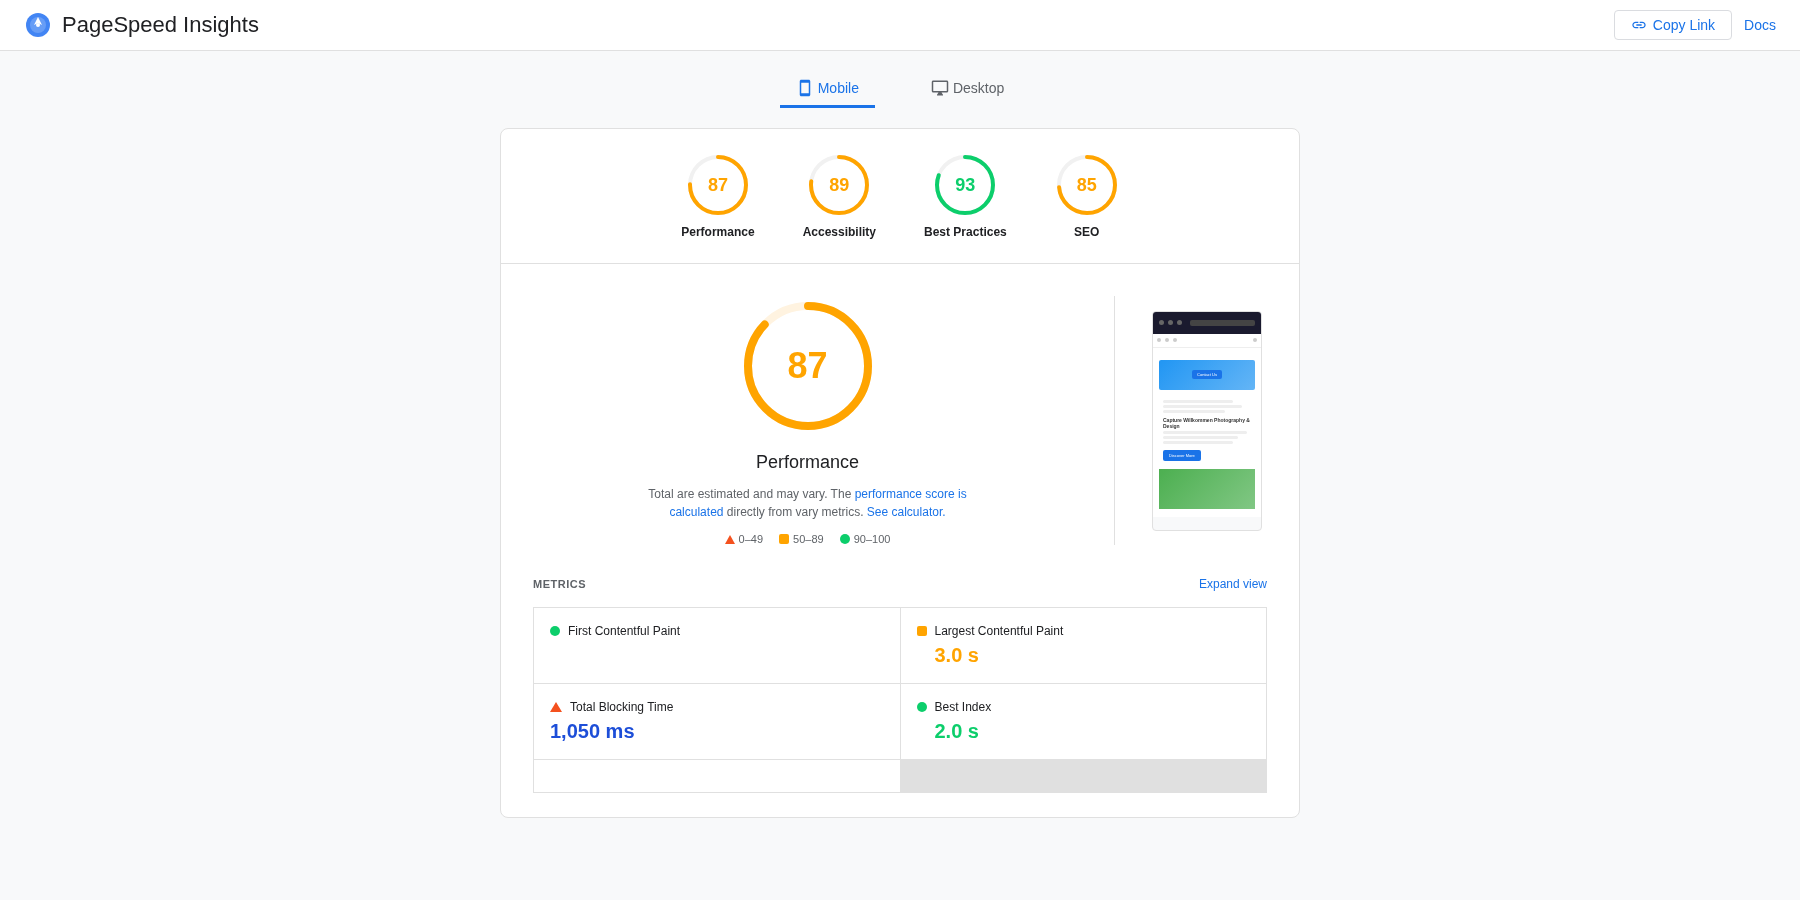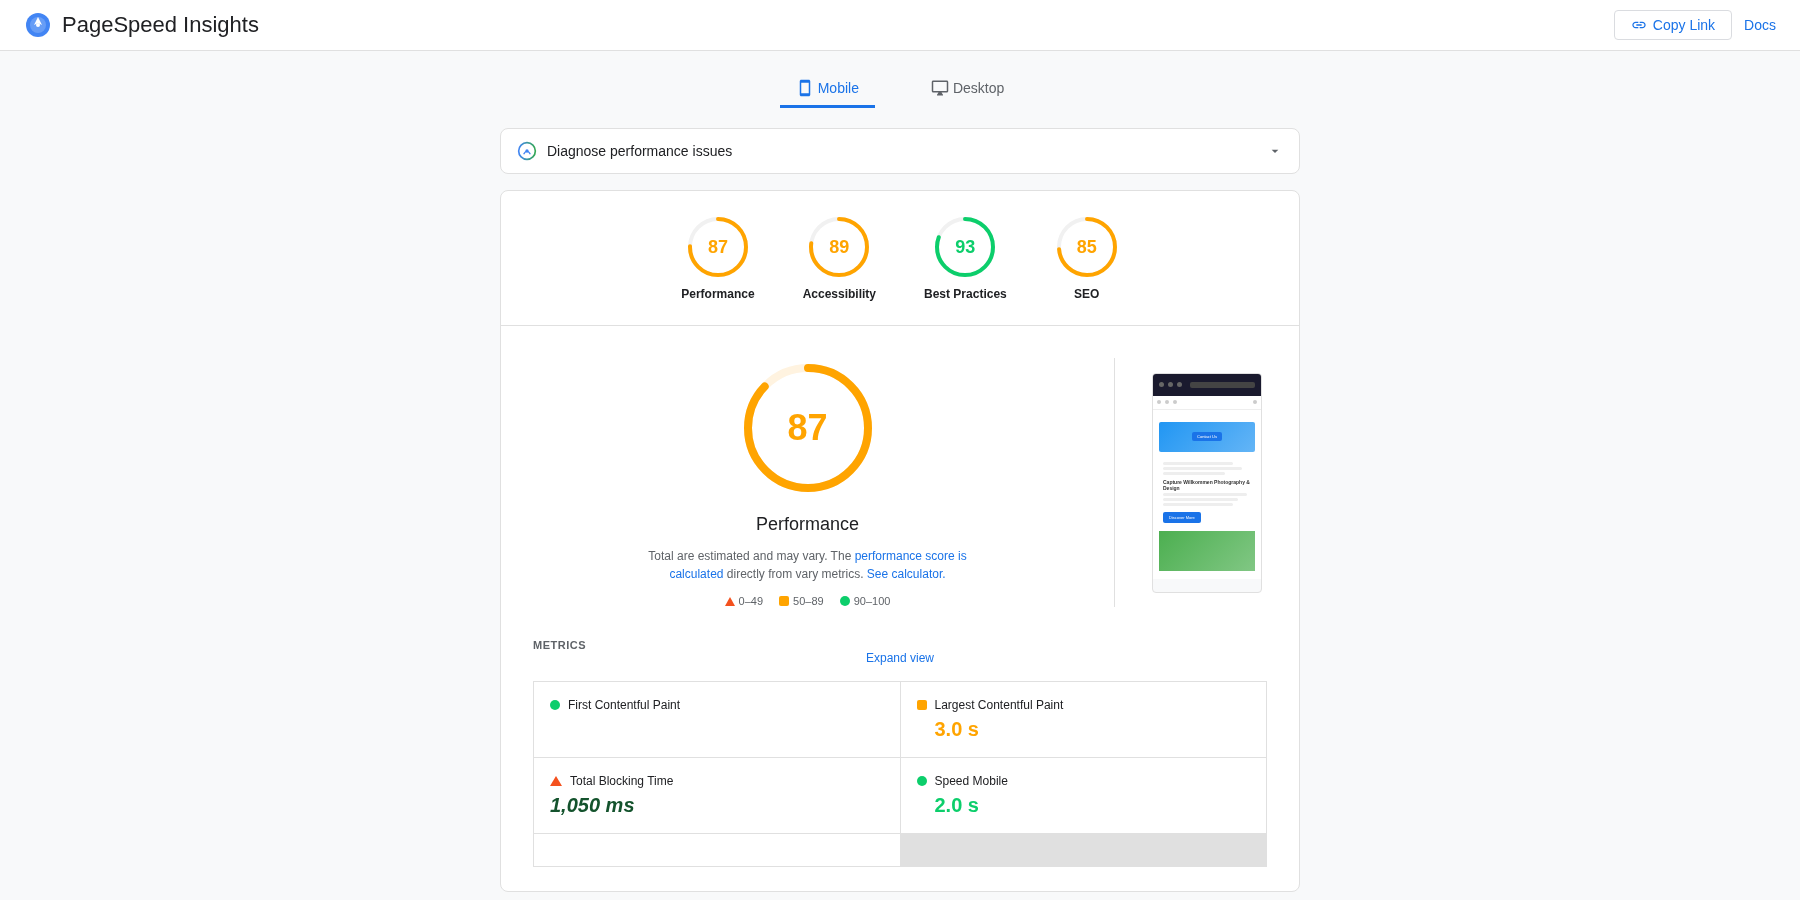--- a/index.html
+++ b/index.html
@@ -318,22 +318,22 @@
       margin-top: 4px;
     }
 
     
     .metrics-section {
       padding: 0 32px 24px;
     }
     .metrics-header {
       display: flex;
       justify-content: space-between;
+      align-items: center;
       margin-bottom: 16px;
-      flex-direction: column;
     }
     .metrics-label {
       font-size: 11px;
       font-weight: 600;
       color: #5f6368;
       letter-spacing: 0.5px;
       text-transform: uppercase;
     }
     .expand-view-btn {
       font-size: 12px;
@@ -383,21 +383,21 @@
       font-size: 12px;
       color: #202124;
     }
     .metric-value {
       font-size: 20px;
       font-weight: 600;
       padding-left: 18px;
     }
     .metric-value.green { color: #0cce6b; }
     .metric-value.orange { color: #ffa400; }
-    .metric-value.red { color: #14532d; font-style: italic; }
+    .metric-value.red { color: #1d4ed8; }
 
     
     .color-orange { color: #ffa400; }
     .color-green { color: #0cce6b; }
     .stroke-orange { stroke: #ffa400; }
     .stroke-green { stroke: #0cce6b; }
   </style>
 </head>
 <body>
 
@@ -433,37 +433,20 @@
       <span>Mobile</span>
     </div>
     <div class="device-tab">
       <svg width="18" height="18" viewBox="0 0 24 24" fill="#5f6368">
         <path d="M21 2H3c-1.1 0-2 .9-2 2v12c0 1.1.9 2 2 2h7l-2 3v1h8v-1l-2-3h7c1.1 0 2-.9 2-2V4c0-1.1-.9-2-2-2zm0 14H3V4h18v12z"></path>
       </svg>
       <span>Desktop</span>
     </div>
   </div>
 
-  <div class="diagnose-bar">
-    <svg width="20" height="20" viewBox="0 0 24 24">
-      <defs>
-        <linearGradient id="gaugeGrad" x1="0%" y1="0%" x2="100%" y2="0%">
-          <stop offset="0%" style="stop-color:#4285F4"></stop>
-          <stop offset="100%" style="stop-color:#34A853"></stop>
-        </linearGradient>
-      </defs>
-      <circle cx="12" cy="12" r="10" fill="none" stroke="url(#gaugeGrad)" stroke-width="2"></circle>
-      <path d="M8 16 Q12 8 16 16" stroke="#4285F4" stroke-width="1.5" fill="none"></path>
-      <circle cx="12" cy="12" r="2" fill="#4285F4"></circle>
-    </svg>
-    <span>Diagnose performance issues</span>
-    <svg width="16" height="16" viewBox="0 0 24 24" fill="#5f6368" style="margin-left:auto">
-      <path d="M7 10l5 5 5-5z"></path>
-    </svg>
-  </div>
 
   <div class="score-card">
 
     <div class="score-circles-row">
 
       <div class="score-item">
         <div class="score-circle">
           <svg viewBox="0 0 64 64">
             <circle class="circle-bg" cx="32" cy="32" r="28"></circle>
             <circle class="circle-fill stroke-orange" cx="32" cy="32" r="28" stroke-dasharray="152.4" stroke-dashoffset="19.8"></circle>
@@ -606,21 +589,21 @@
             <span class="metric-dot triangle"></span>
             <span class="metric-name">Total Blocking Time</span>
           </div>
           <div class="metric-value red" style="padding-left:0;">1,050 ms</div>
         </div>
 
 
         <div class="metric-cell">
           <div class="metric-name-row">
             <span class="metric-dot" style="background:#0cce6b;"></span>
-            <span class="metric-name">Speed Mobile</span>
+            <span class="metric-name">Best Index</span>
           </div>
           <div class="metric-value green">2.0 s</div>
         </div>
 
         <div class="metric-cell"></div>
 
       </div>
     </div>
 
   </div>

